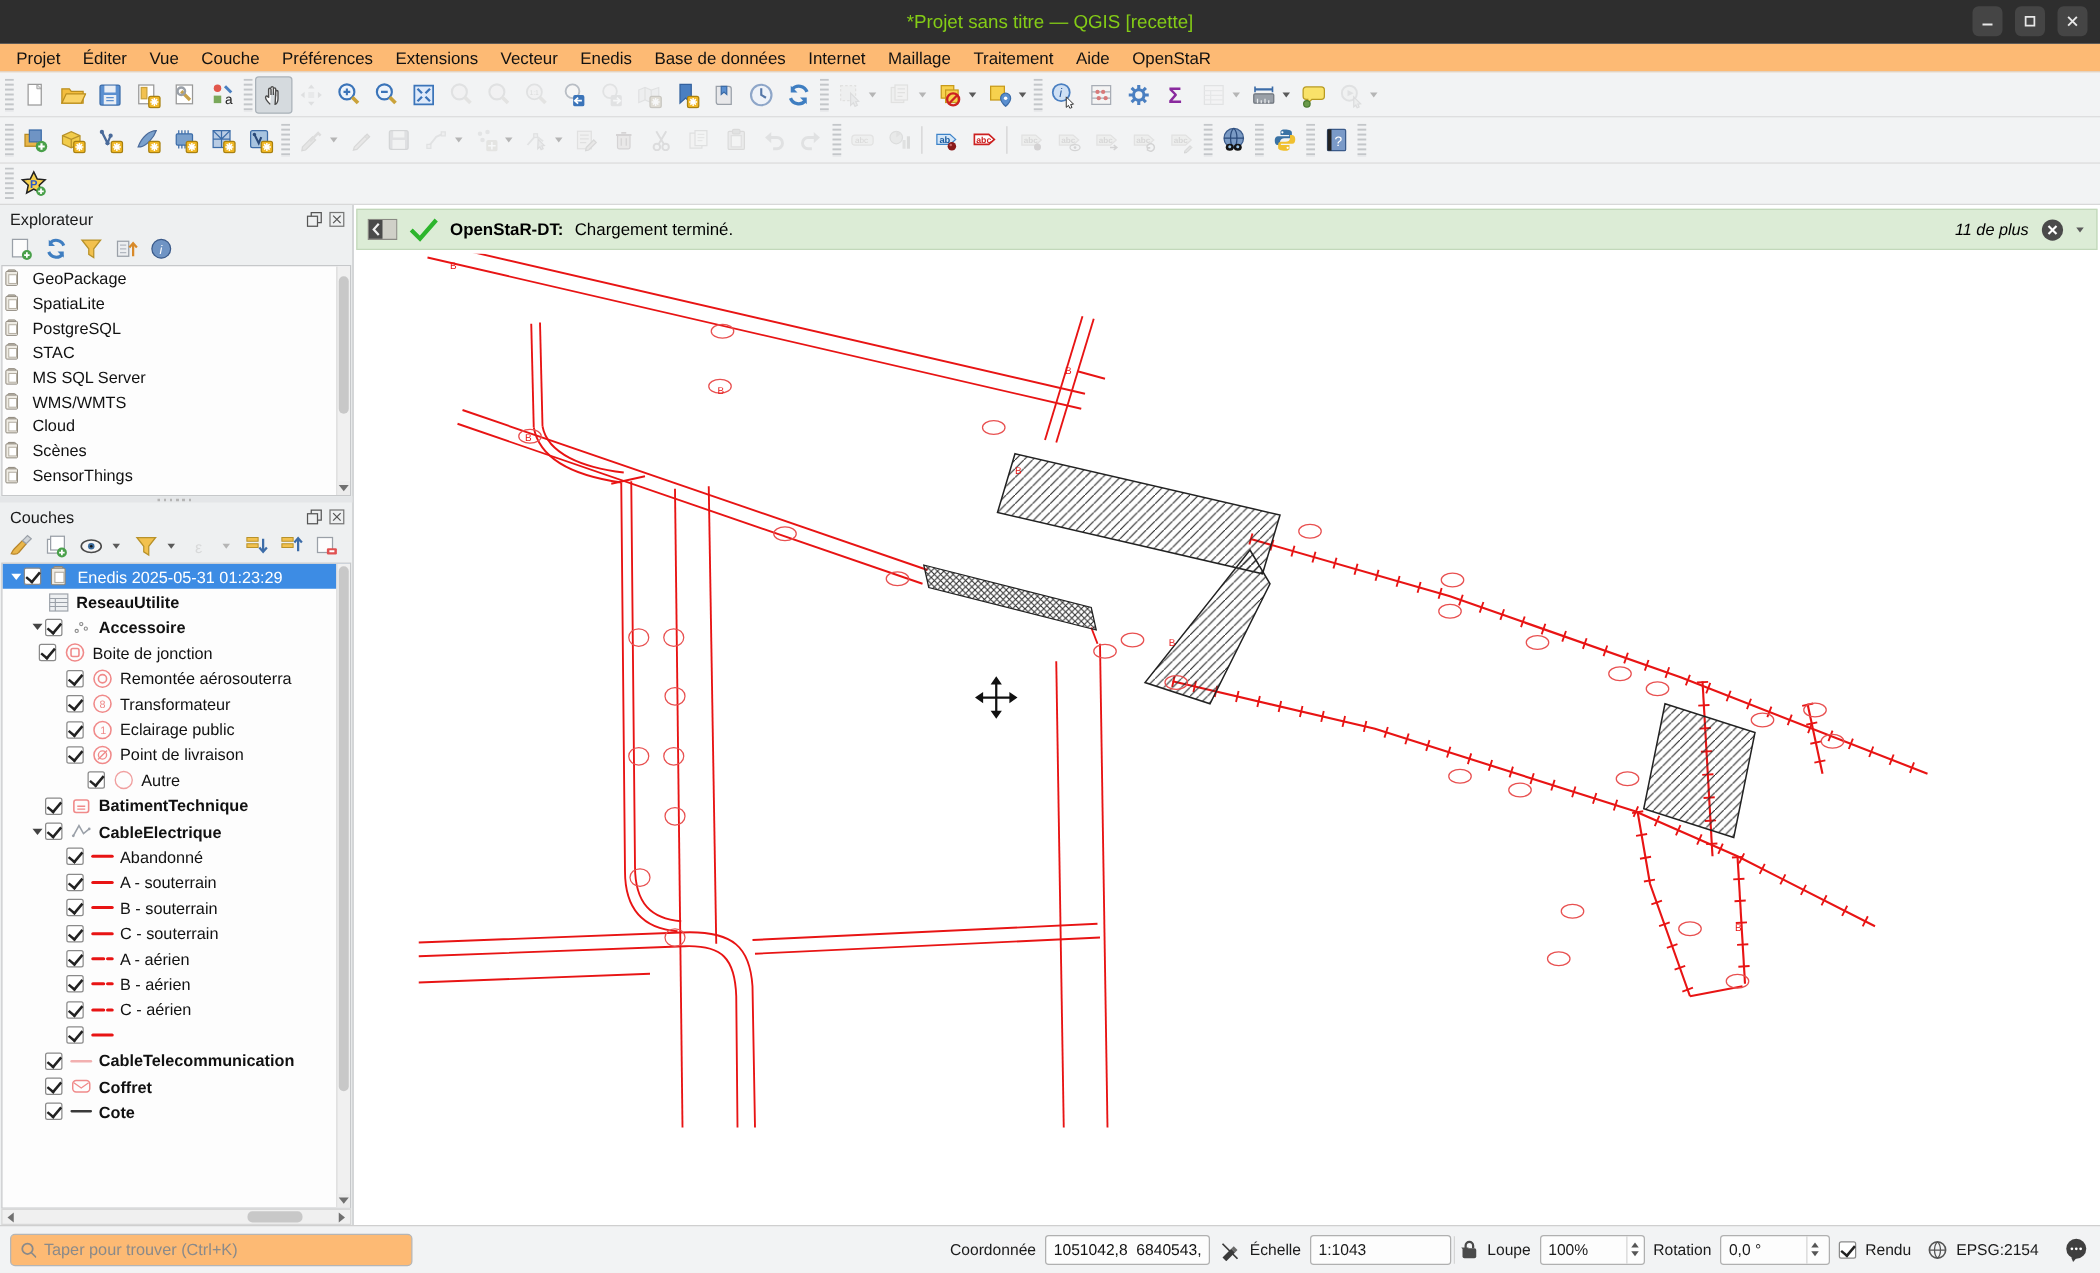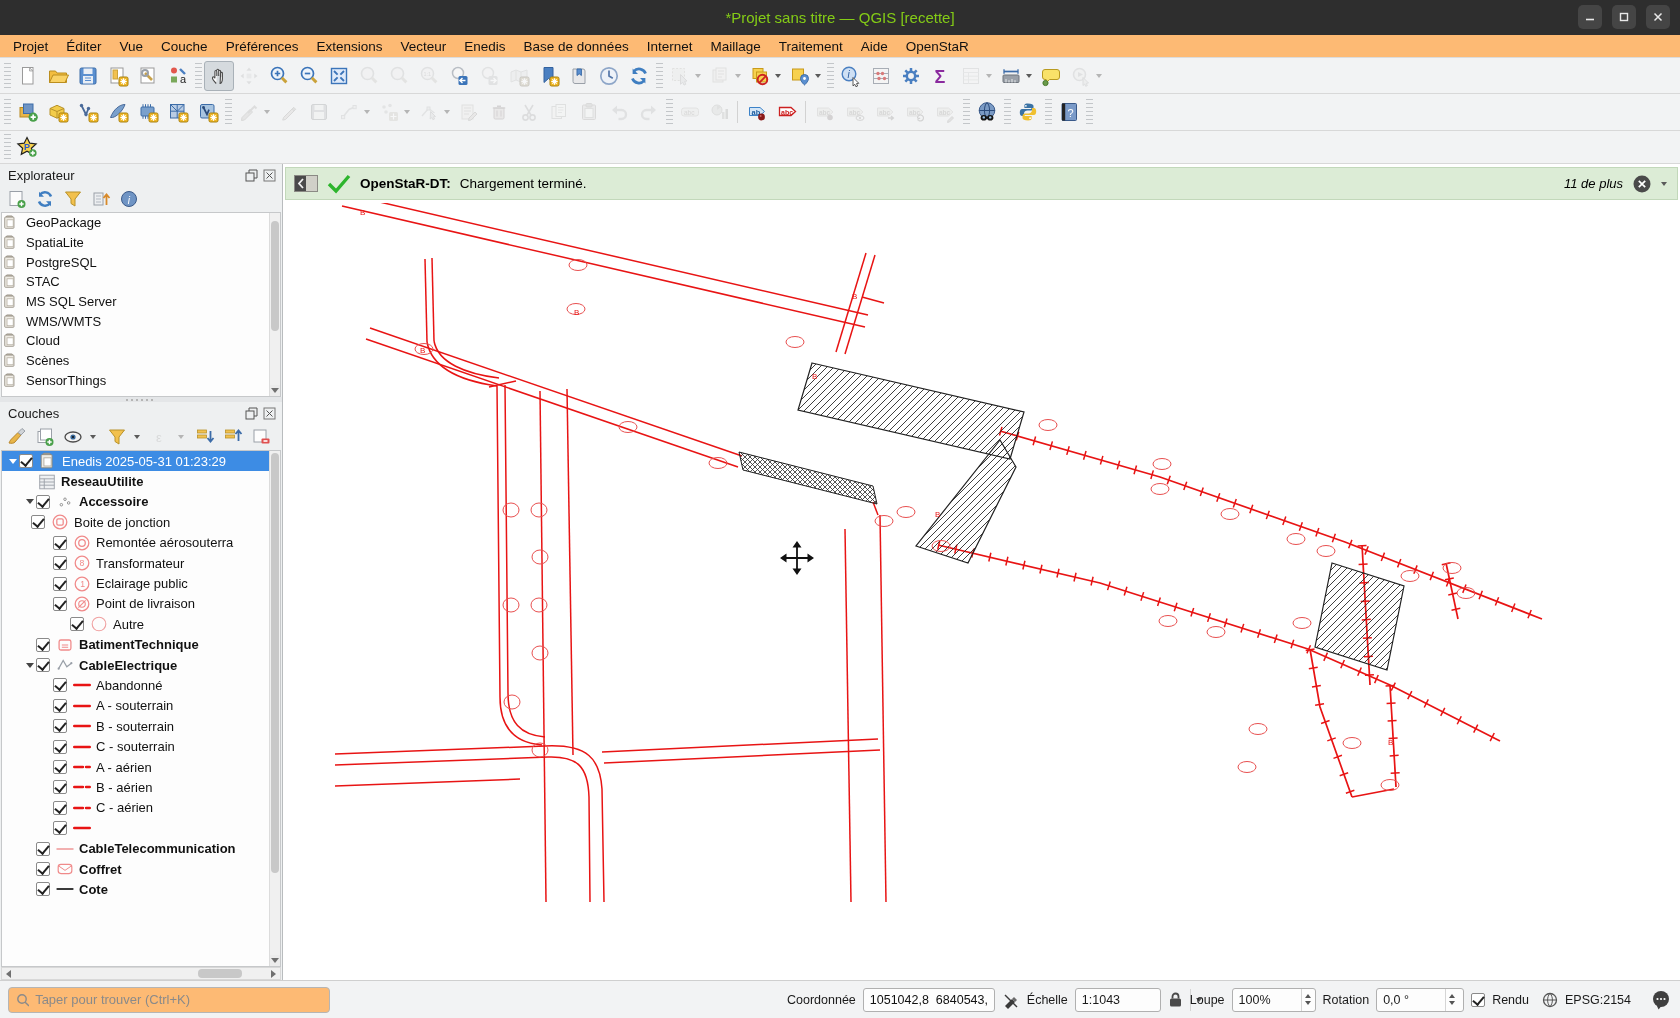--- a/index.html
+++ b/index.html
@@ -1264,21 +1264,21 @@
     <span>Coordonnée</span>
     <div class="sbox">
         <input value="1051042,8  6840543,2" style="">
       </div>
     <svg width="18" height="18">
         <path d="M3 15 L10 8 l3 3 L6 18z" fill="#3a3a3a"></path>
         <path d="M10 8 l2 -2 3 3 -2 2z" fill="#6a6a6a"></path>
         <path d="M3 4 L15 16" stroke="#3a3a3a" stroke-width="1.4"></path>
       </svg>
     <span>Échelle</span>
-    <div class="sbox" style="width:86px;gap:44px;">
+    <div class="sbox" style="width:113px;gap:44px;">
       <span class="val">1:1043</span>
       <span class="combo-caret">
           <span class="tri-d2"></span>
         </span>
     </div>
     <svg width="15" height="17">
         <rect x="2" y="7.5" width="11" height="8" rx="1.5" fill="#4a4a4a"></rect>
         <path d="M4.5 7.5 V5.5 a3 3 0 0 1 6 0 V7.5" fill="none" stroke="#4a4a4a" stroke-width="1.8"></path>
       </svg>
     <span>Loupe</span>

